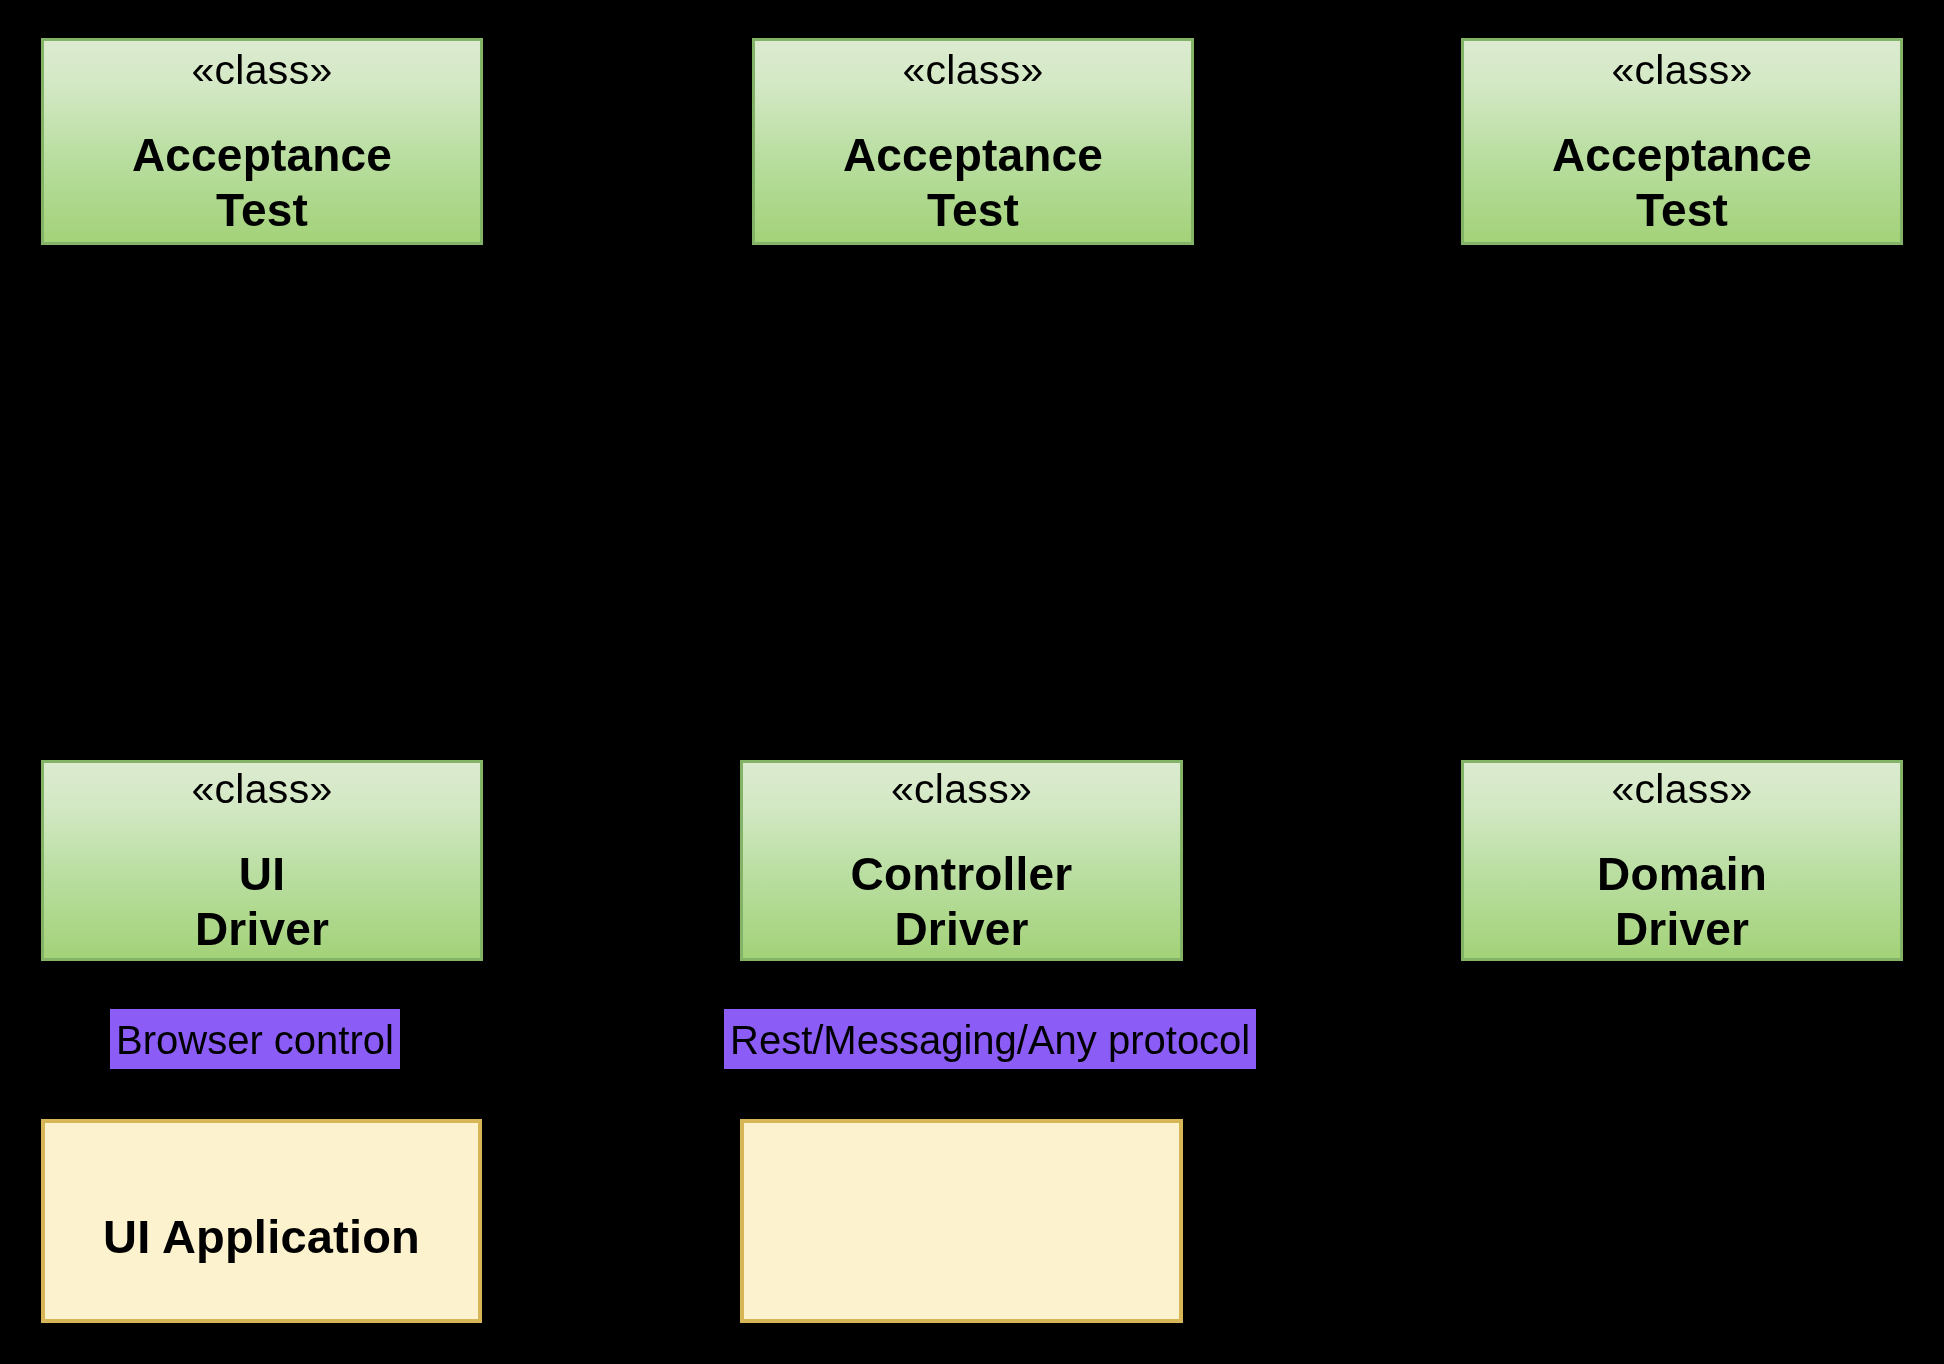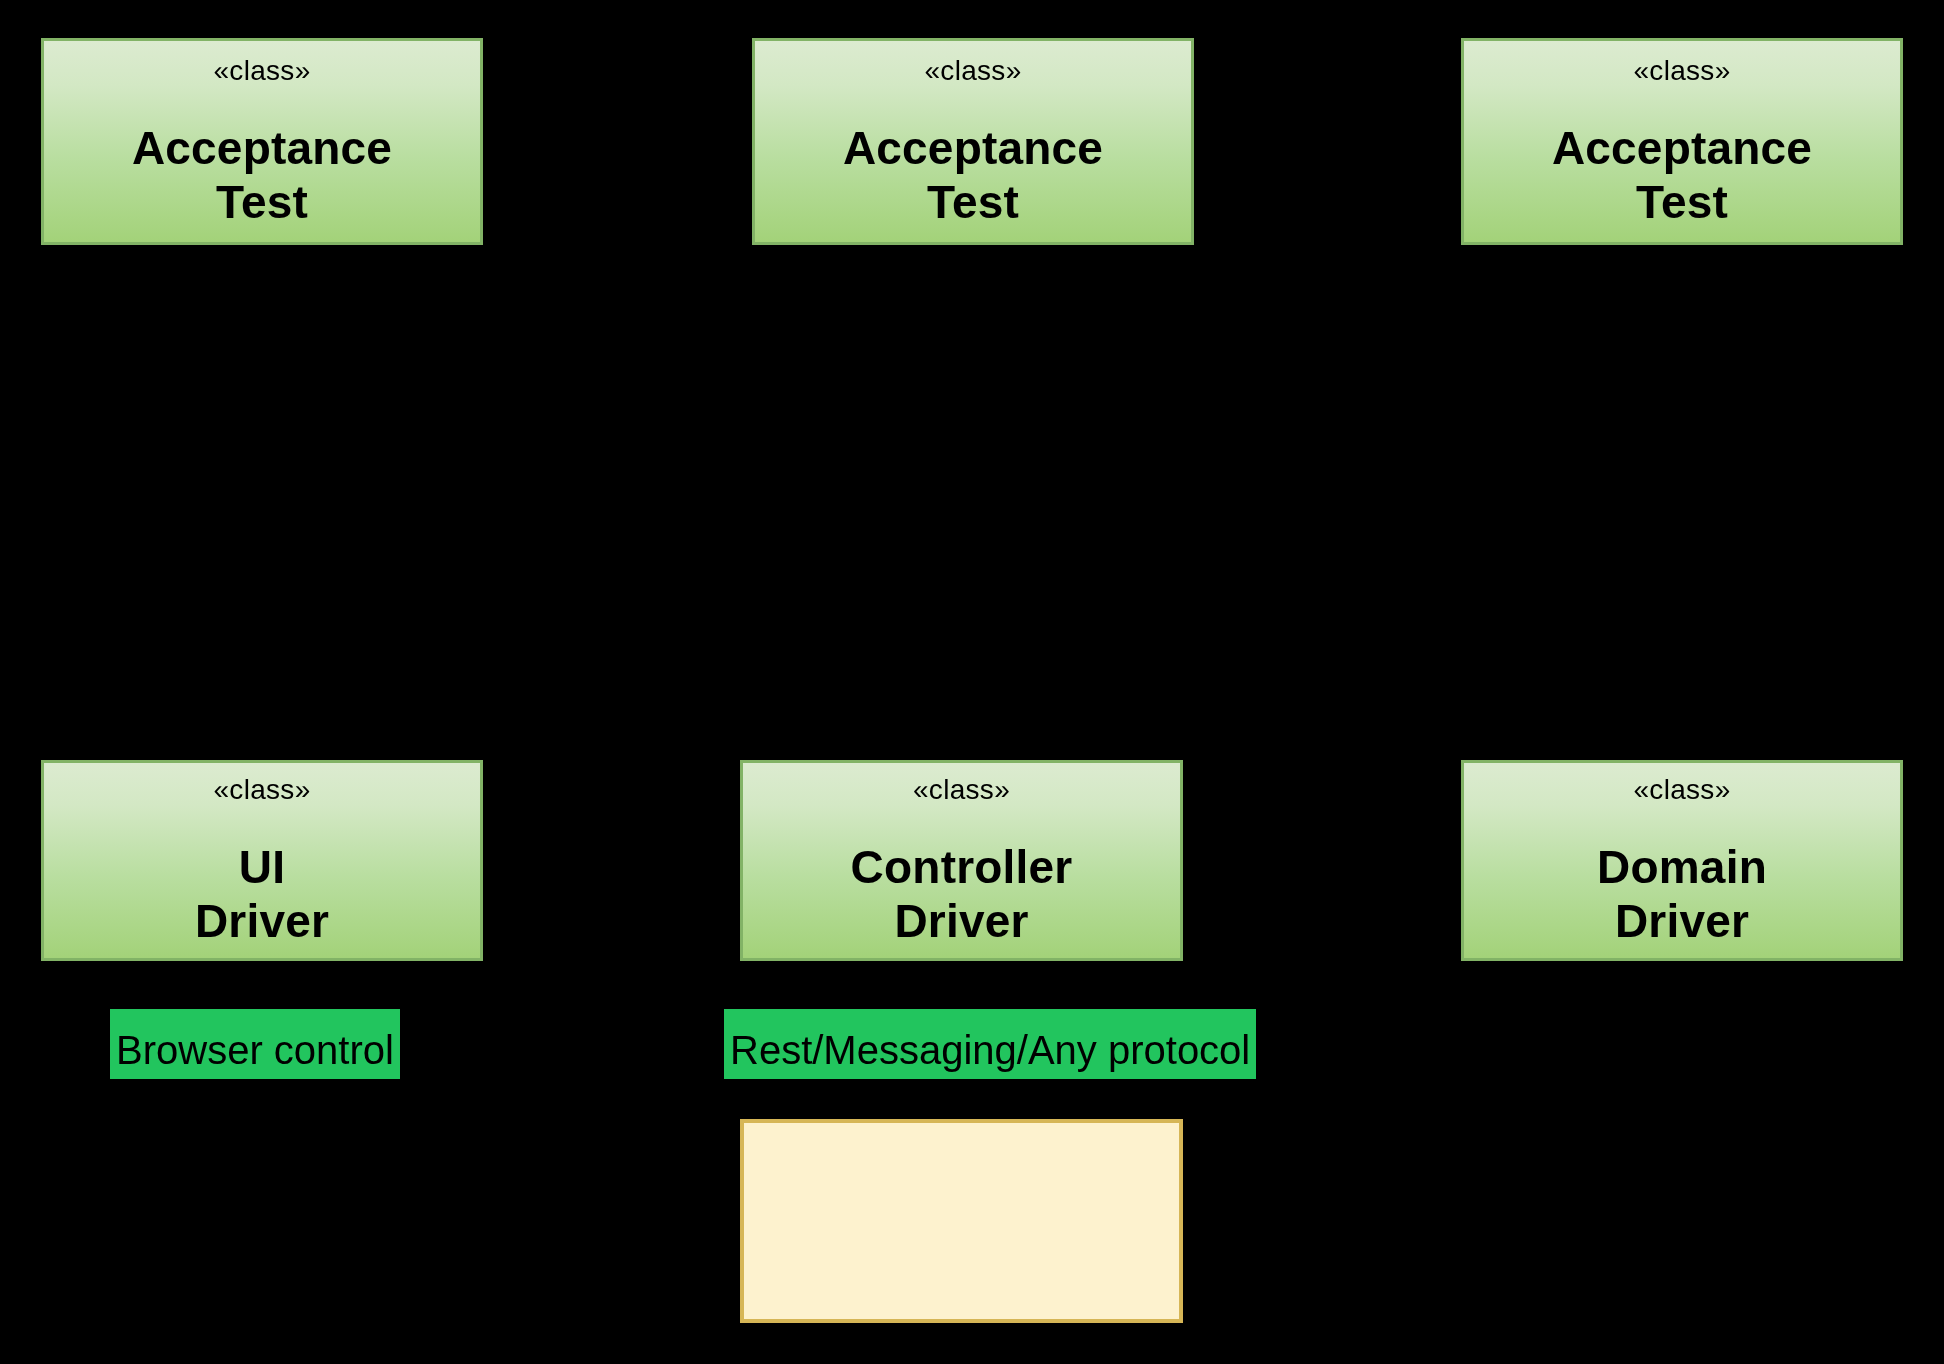--- a/index.html
+++ b/index.html
@@ -40,45 +40,45 @@
     background: linear-gradient(to bottom, #DCEBD0 0%, #D3E8C4 22%, #B9DEA0 58%, #A3D279 100%);
   }
 
   
   .impl {
     border: 4px solid #D6B656;
     background: #FDF2CE;
   }
 
   .stereotype {
-    font-size: 28px;
+    font-size: 41px;
     font-weight: 400;
     letter-spacing: 0.3px;
     margin-bottom: 2px;
   }
   .nodename {
     font-size: 46px;
     font-weight: 700;
     letter-spacing: 0.2px;
     margin-top: 32px;
   }
   .nodename .ln { display: block; }
 
   .impl .nodename { font-size: 47px; }
 
   
   .edge-label {
     position: absolute;
     box-sizing: border-box;
-    background: #22c55e;
+    background: #8b5cf6;
     color: #000000;
     font-size: 40px;
     font-weight: 400;
     line-height: 1.18;
-    padding: 18px 6px 5px 6px;
+    padding: 8px 6px 5px 6px;
     white-space: nowrap;
   }
 
   
   .edge {
     position: absolute;
     background: #000000;
   }
   .edge-v { width: 3px; }
   .arrow-down {
@@ -158,20 +158,25 @@
     <div class="nodename">
       <span class="ln">Domain</span>
       <span class="ln">Driver</span>
     </div>
   </div>
 
   <div class="edge-label" style="left:110px; top:1009px;">Browser control</div>
 
   <div class="edge-label" style="left:724px; top:1009px;">Rest/Messaging/Any protocol</div>
 
+  <div class="node impl" style="left:41px; top:1119px; width:441px; height:204px;">
+    <div class="nodename">
+      <span class="ln">UI Application</span>
+    </div>
+  </div>
 
   <div class="node impl" style="left:740px; top:1119px; width:443px; height:204px;">
     <div class="nodename">
     </div>
   </div>
 
 
 </div>
 
 </body></html>

